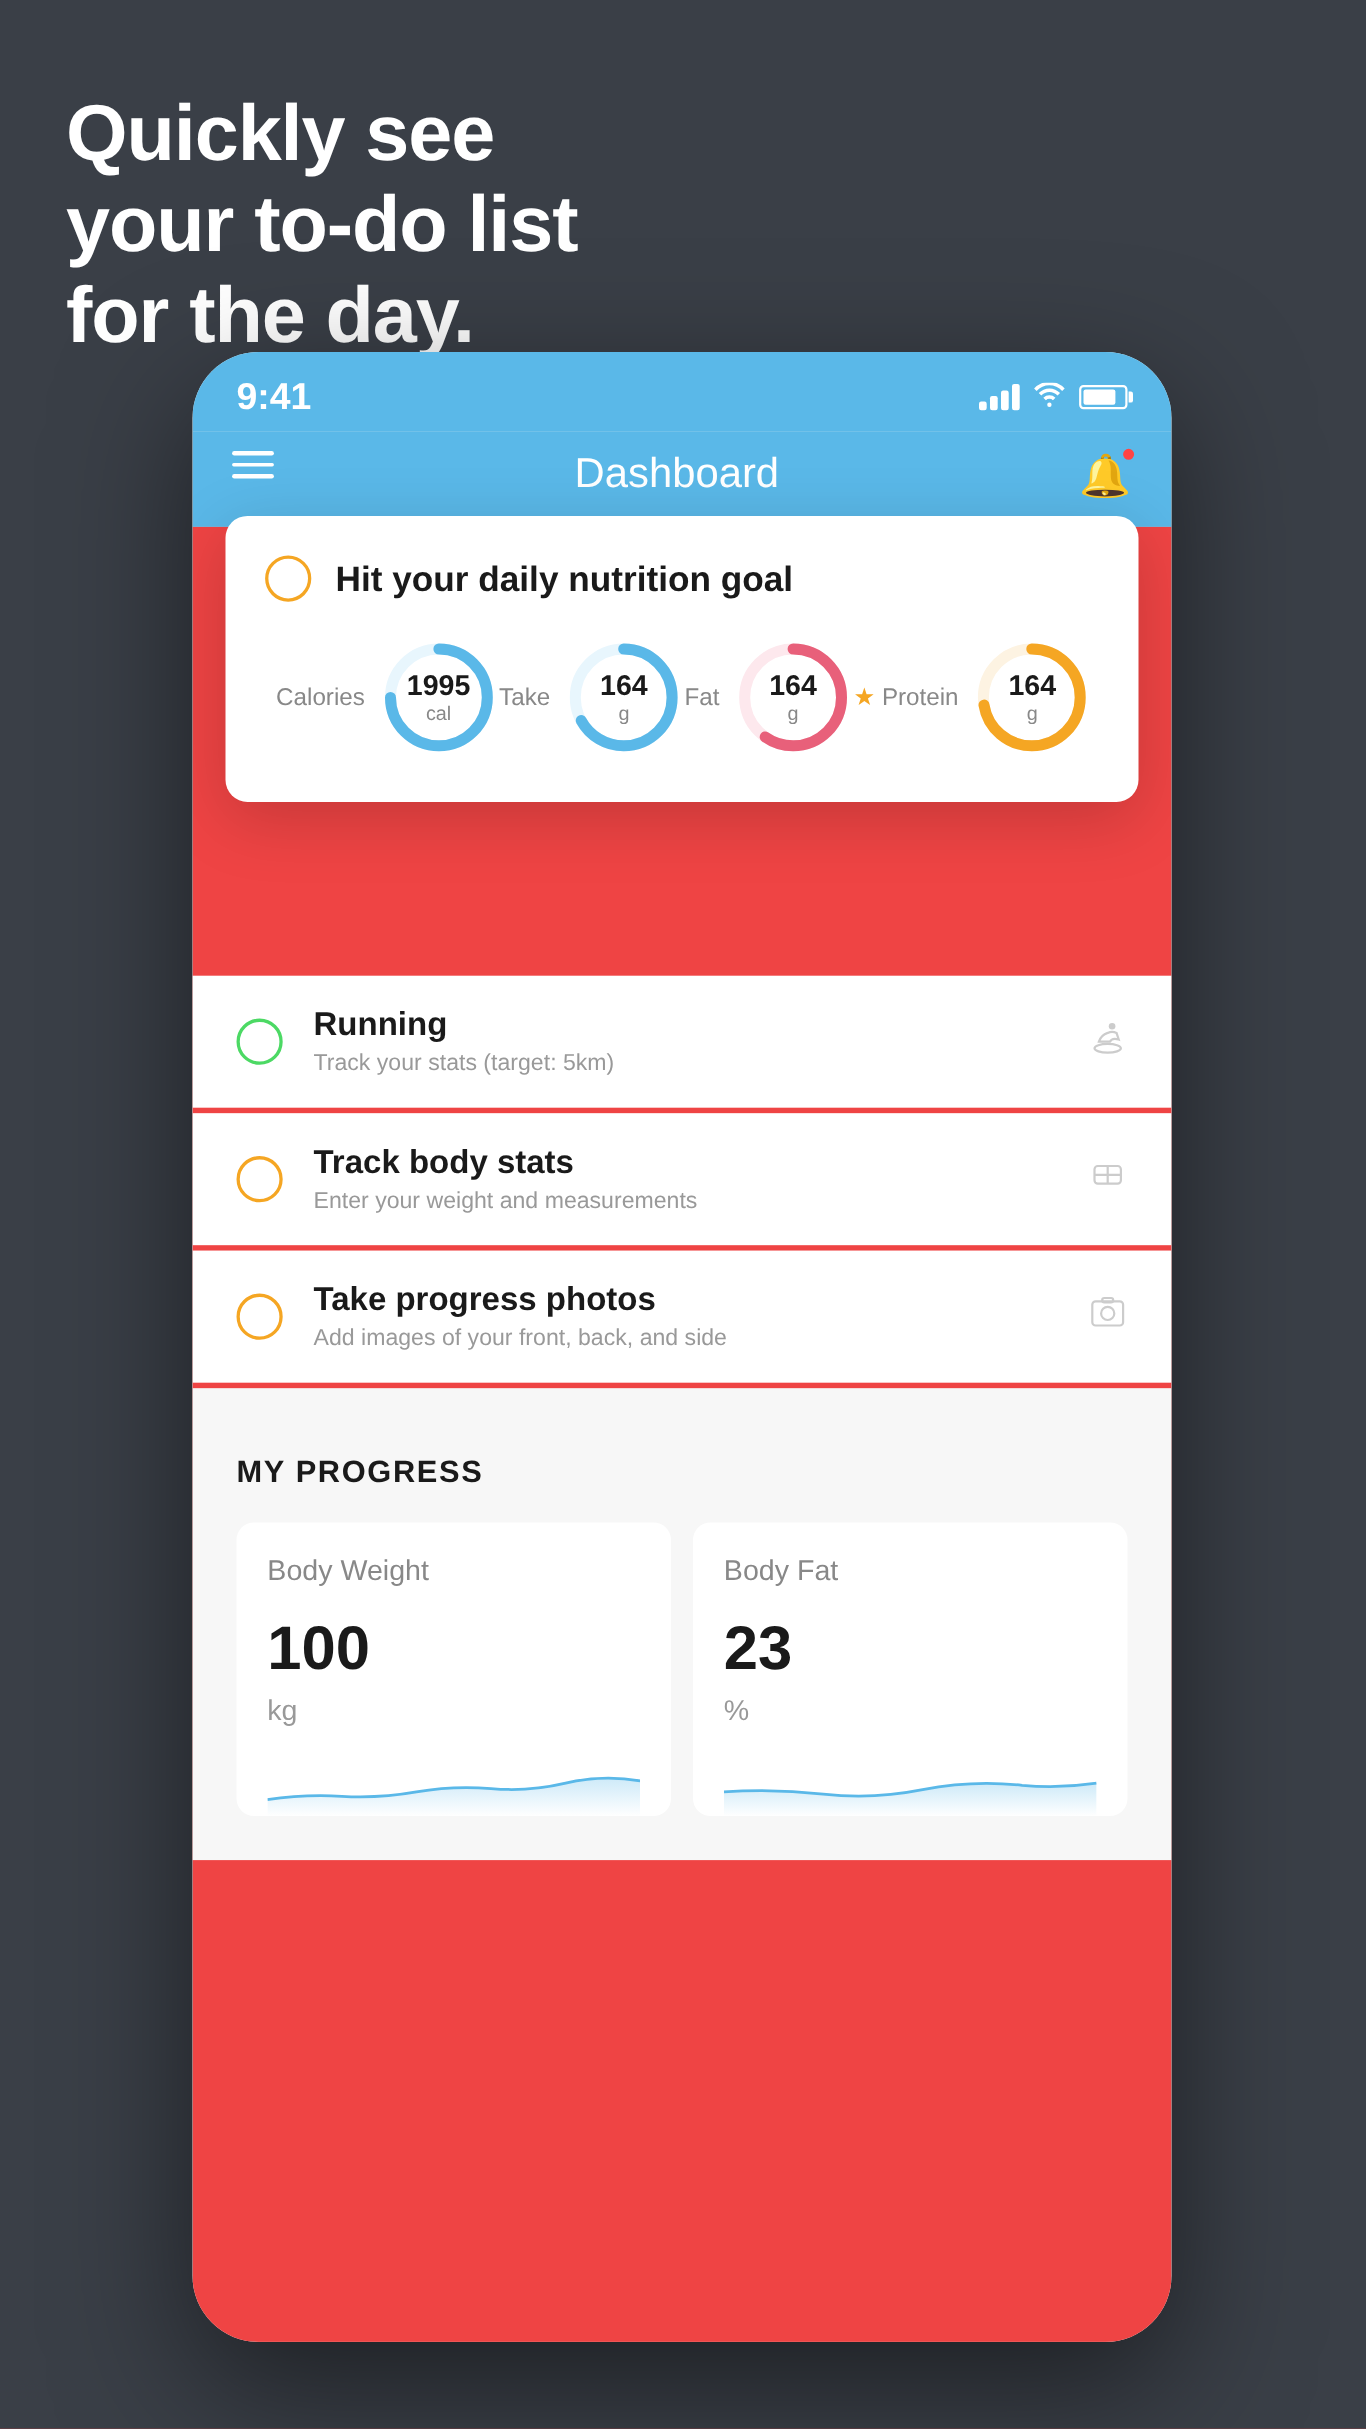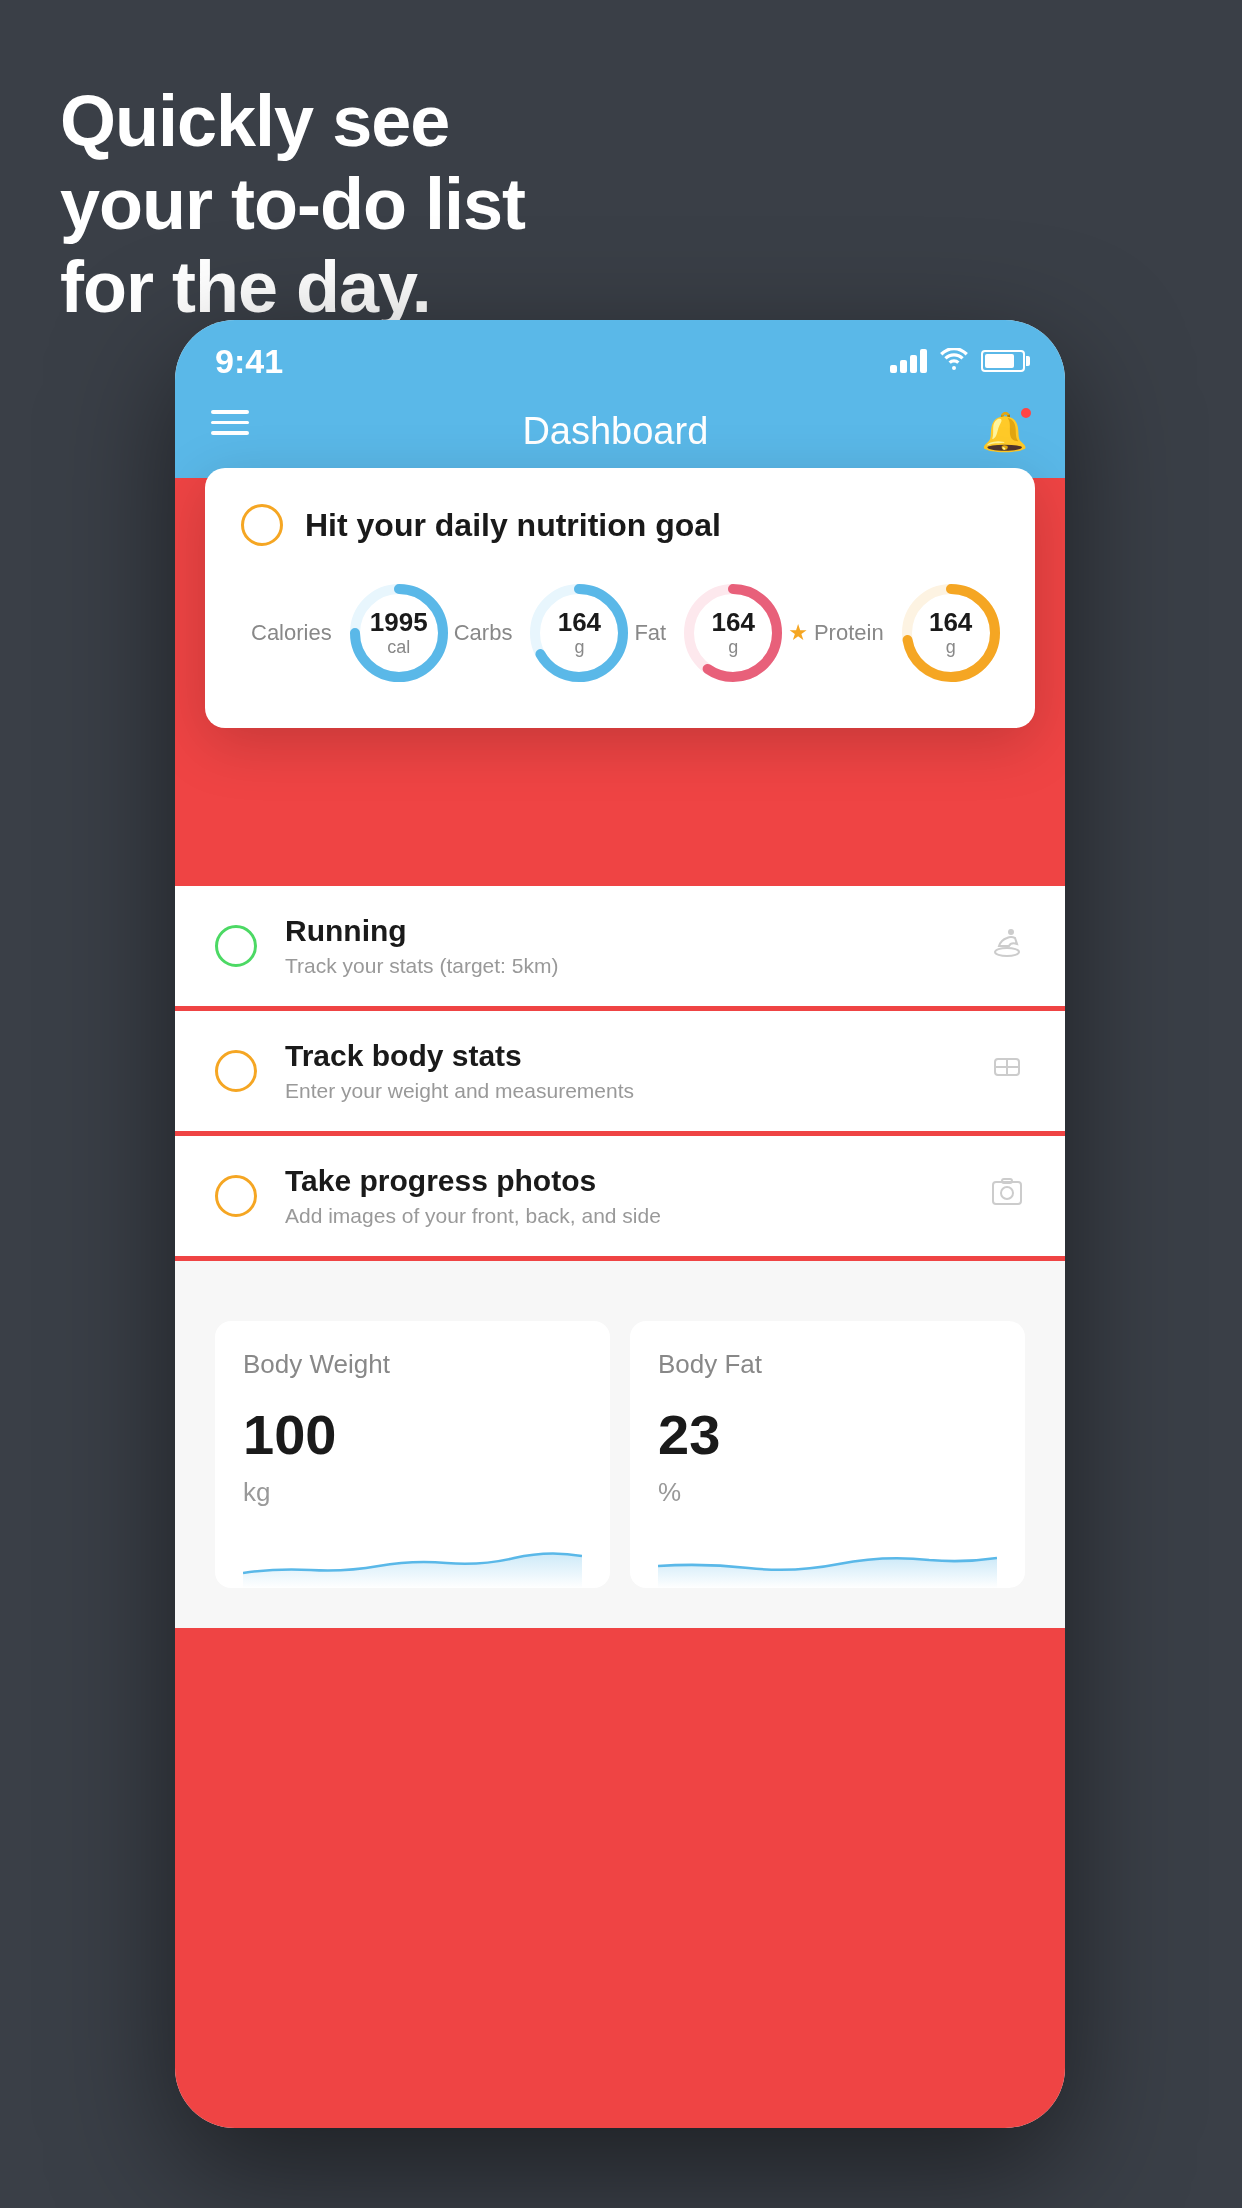--- a/index.html
+++ b/index.html
@@ -437,21 +437,21 @@
               <circle cx="55" cy="55" r="44" fill="none" stroke="#5ab8e8" stroke-width="10" stroke-dasharray="207 69" stroke-linecap="round"></circle>
             </svg>
             <div class="donut-text">
               <span class="donut-value">1995</span>
               <span class="donut-unit">cal</span>
             </div>
           </div>
         </div>
 
         <div class="nutrition-item">
-          <span class="nutrition-label">Carbs</span>
+          <span class="nutrition-label">Take</span>
           <div class="donut">
             <svg viewBox="0 0 110 110">
               <circle cx="55" cy="55" r="44" fill="none" stroke="#e8f6fd" stroke-width="10"></circle>
               <circle cx="55" cy="55" r="44" fill="none" stroke="#5ab8e8" stroke-width="10" stroke-dasharray="185 91" stroke-linecap="round"></circle>
             </svg>
             <div class="donut-text">
               <span class="donut-value">164</span>
               <span class="donut-unit">g</span>
             </div>
           </div>
@@ -533,20 +533,21 @@
             <rect x="4" y="8" width="28" height="22" rx="3"></rect>
             <circle cx="18" cy="19" r="6"></circle>
             <rect x="13" y="5" width="10" height="4" rx="2"></rect>
           </svg>
         </span>
       </div>
 
     </div>
 
     <div class="progress-section">
+      <div class="progress-title">MY PROGRESS</div>
 
       <div class="progress-cards">
 
         <div class="progress-card">
           <div class="progress-card-title">Body Weight</div>
           <div class="progress-value-row">
             <span class="progress-value">100</span>
             <span class="progress-unit">kg</span>
           </div>
           <div class="mini-chart">

